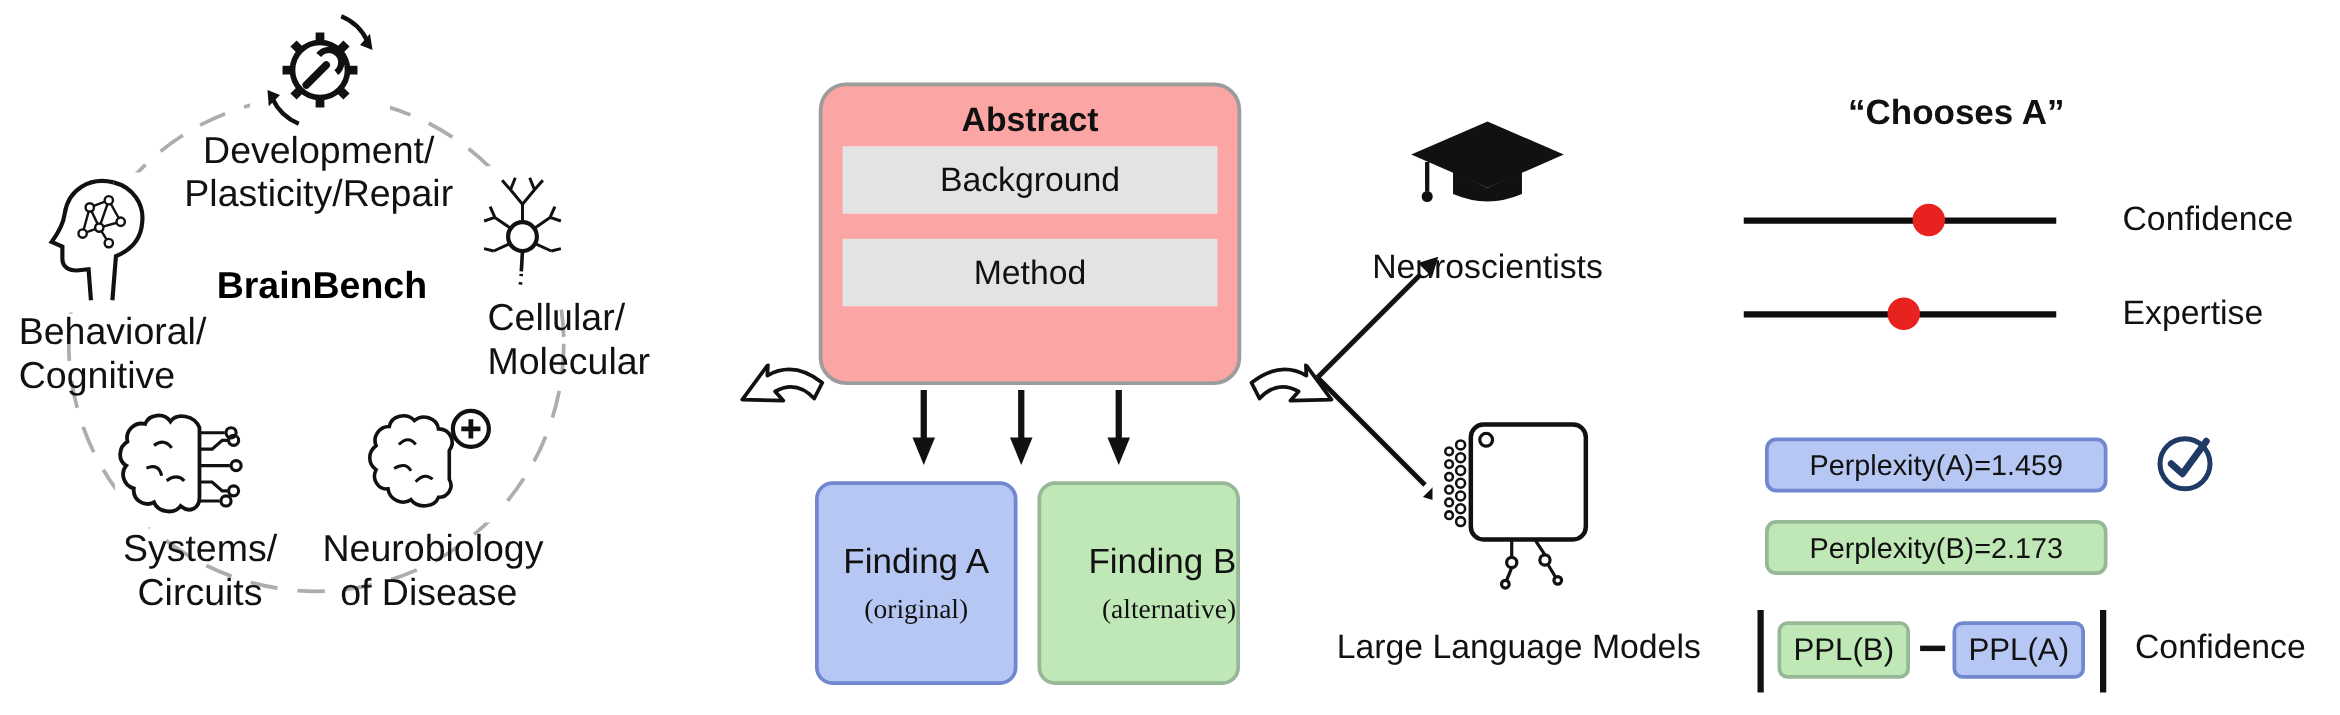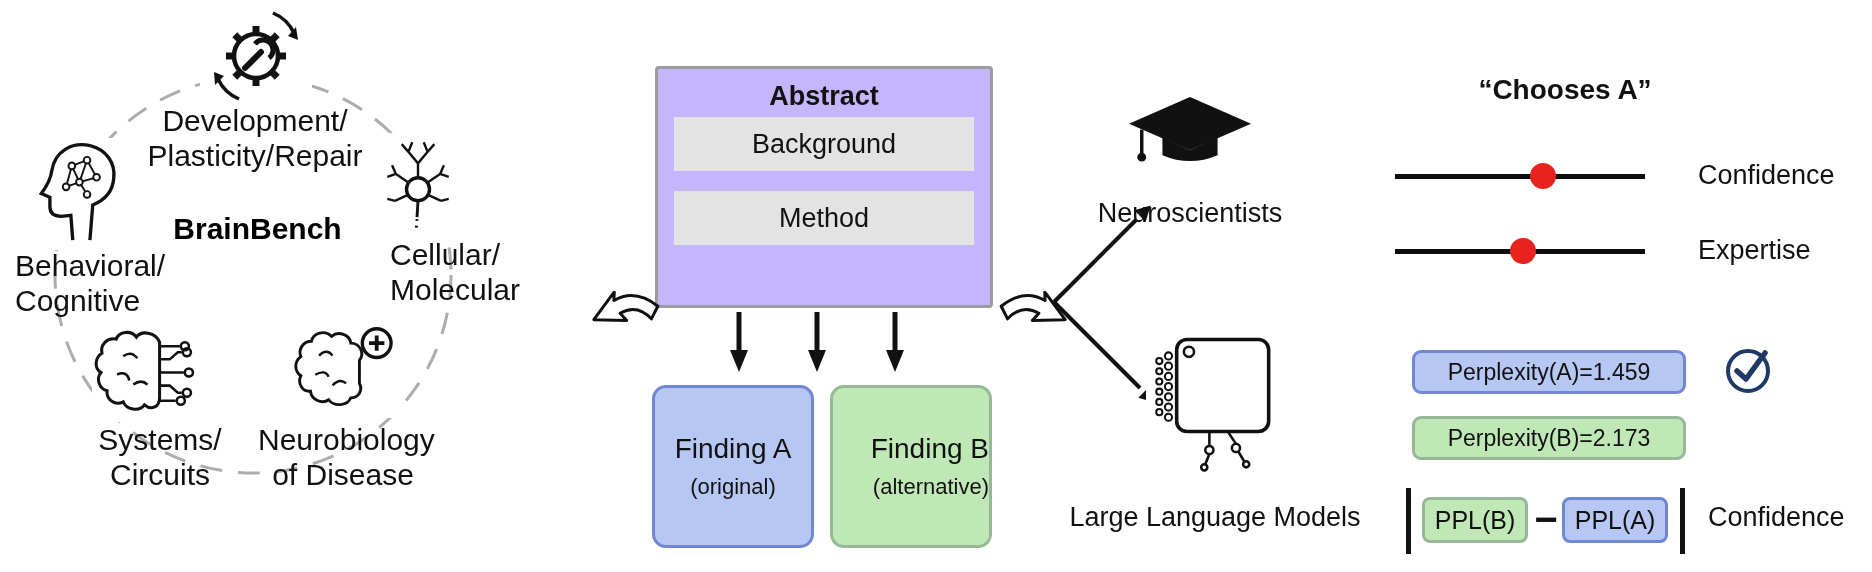--- a/index.html
+++ b/index.html
@@ -12,33 +12,33 @@
   .abs { position: absolute; }
   .label { font-size: 30px; line-height: 1.17; white-space: pre-line; }
   .tc { text-align: center; }
   .icon { display: flex; align-items: center; justify-content: center; background: #fff; }
   .icon svg { width: 100%; height: 100%; }
   .stroke { fill: none; stroke: #111; }
 
   .brainbench-title { font-size: 30px; font-weight: bold; color: #000000; }
   .eval-title { font-size: 31px; font-weight: bold; }
 
-  .abstract { border: 3px solid #9c9c9c; border-radius: 4px; background: #c4b5fd; }
+  .abstract { border: 3px solid #9c9c9c; border-radius: 22px; background: #fca5a5; }
   .abstract-title { text-align: center; margin-top: 12px; font-weight: bold; font-size: 27px; }
   .sectionbar {
     position: absolute; left: 16px; width: 300px; height: 54px; background: #e3e3e3;
     display: flex; align-items: center; justify-content: center; font-size: 27px;
   }
 
   .finding {
     display: flex; flex-direction: column; align-items: center; justify-content: center;
     gap: 9px; border-radius: 14px;
   }
   .finding .main { font-size: 28px; }
-  .finding .sub { font-size: 22px; }
+  .finding .sub { font-size: 22px; font-family: Liberation Serif, serif; }
   .fill-blue { background: #b7c7f3; border: 3px solid #7187cf; }
   .fill-green { background: #c0e8b7; border: 3px solid #96b896; }
 
   .eval-label { font-size: 27px; }
   .chooses { font-size: 28px; font-weight: bold; }
 
   .slider { height: 30px; }
   .track { position: absolute; left: 0; right: 0; top: 12px; height: 5px; background: #0d0d0d; }
   .dot {
     position: absolute; top: 1px; width: 26px; height: 26px; border-radius: 50%;

